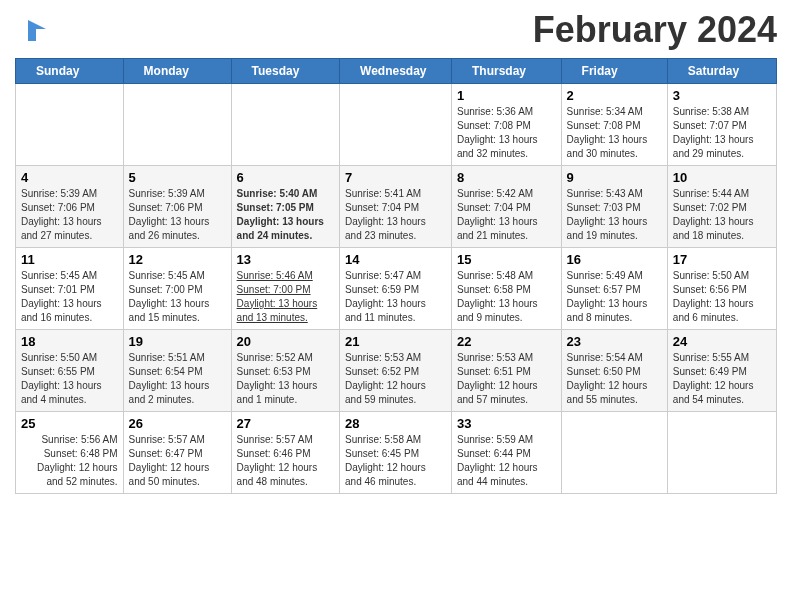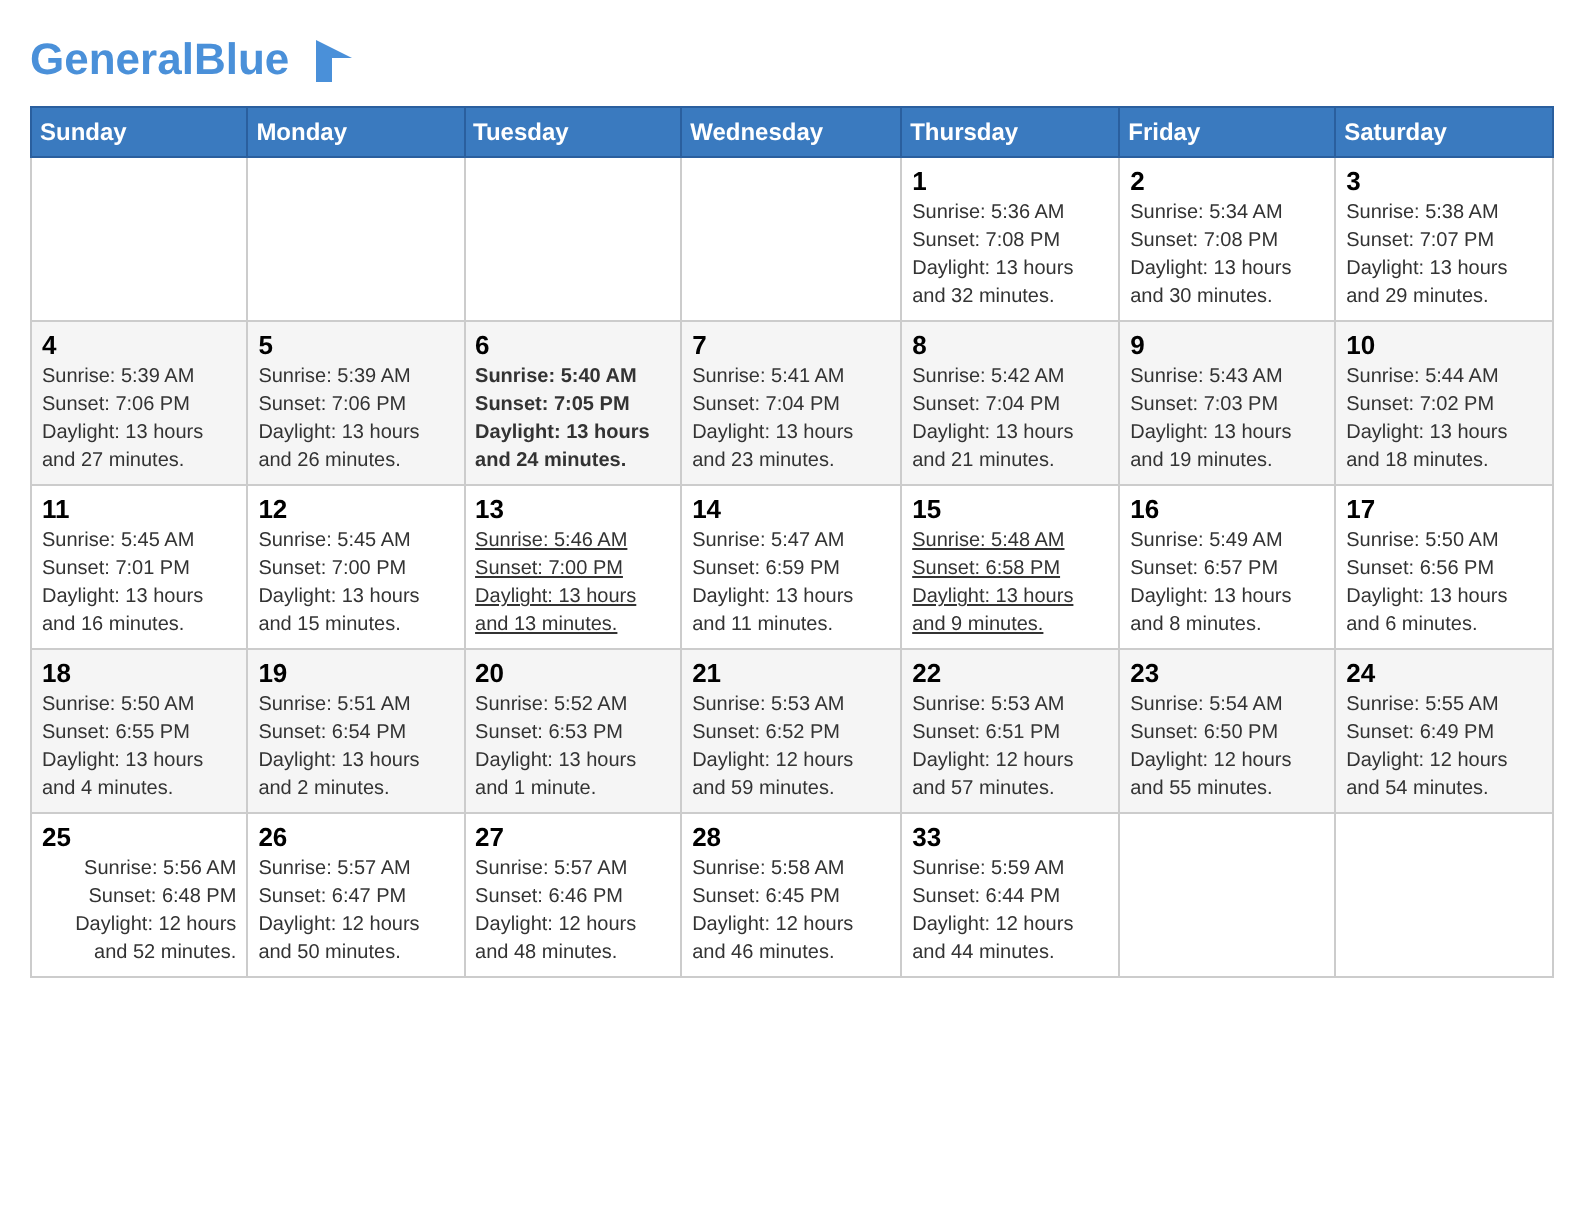--- a/index.html
+++ b/index.html
@@ -50,21 +50,21 @@
     }
     table {
       width: 100%;
       border-collapse: collapse;
       font-size: 10.5px;
     }
     thead th {
       background-color: #3a7abf;
       color: #fff;
       text-align: left;
-      padding: 5px 4px;
+      padding: 5px 20px;
       font-size: 12px;
       font-weight: bold;
       border: 1px solid #2a5f9e;
     }
     tbody td {
       border: 1px solid #ccc;
       vertical-align: top;
       padding: 4px 5px;
       width: 113px;
       min-height: 80px;
@@ -88,30 +88,28 @@
       background: #fff !important;
     }
   </style>
 </head>
 <body>
 
 <div class="header">
   <div class="logo">
     <div>
       <div style="display:flex;align-items:center;">
-        <span class="logo-text">
-          <span>General</span><span style="color:#4a90d9;">Blue</span>
-        </span>
         <svg class="logo-icon" viewBox="0 0 30 30">
           <polygon points="10,5 28,14 18,14 18,26 10,26" fill="#4a90d9"></polygon>
         </svg>
       </div>
     </div>
   </div>
   <div class="title-block">
+    <div class="month-title">February 2024</div>
   </div>
 </div>
 
 <table>
   <thead>
     <tr>
     <th>Sunday</th>
         <th>Monday</th>
         <th>Tuesday</th>
         <th>Wednesday</th>
@@ -223,21 +221,21 @@
         </td>
         <td>
           <span class="day-number">14</span>
           <div class="day-info" style="white-space: pre-line;">Sunrise: 5:47 AM
 Sunset: 6:59 PM
 Daylight: 13 hours
 and 11 minutes.</div>
         </td>
         <td>
           <span class="day-number">15</span>
-          <div class="day-info" style="white-space: pre-line; text-decoration: underline;">Sunrise: 5:48 AM
+          <div class="day-info" style="white-space: pre-line;">Sunrise: 5:48 AM
 Sunset: 6:58 PM
 Daylight: 13 hours
 and 9 minutes.</div>
         </td>
         <td>
           <span class="day-number">16</span>
           <div class="day-info" style="white-space: pre-line;">Sunrise: 5:49 AM
 Sunset: 6:57 PM
 Daylight: 13 hours
 and 8 minutes.</div>

